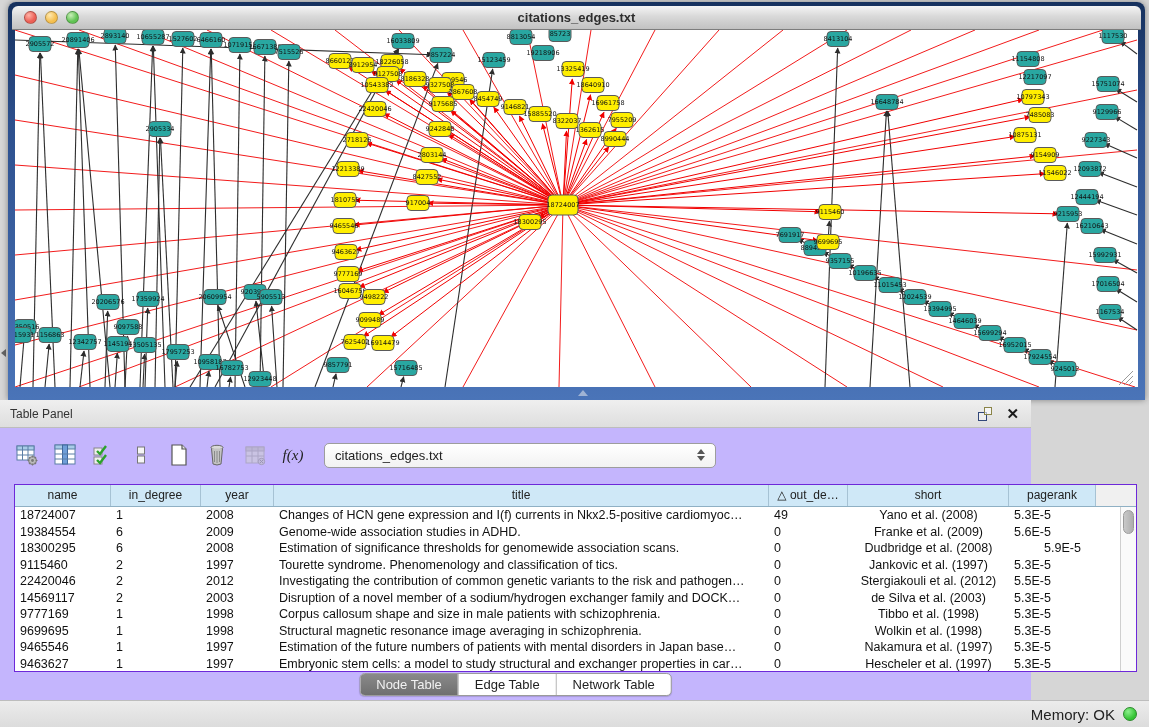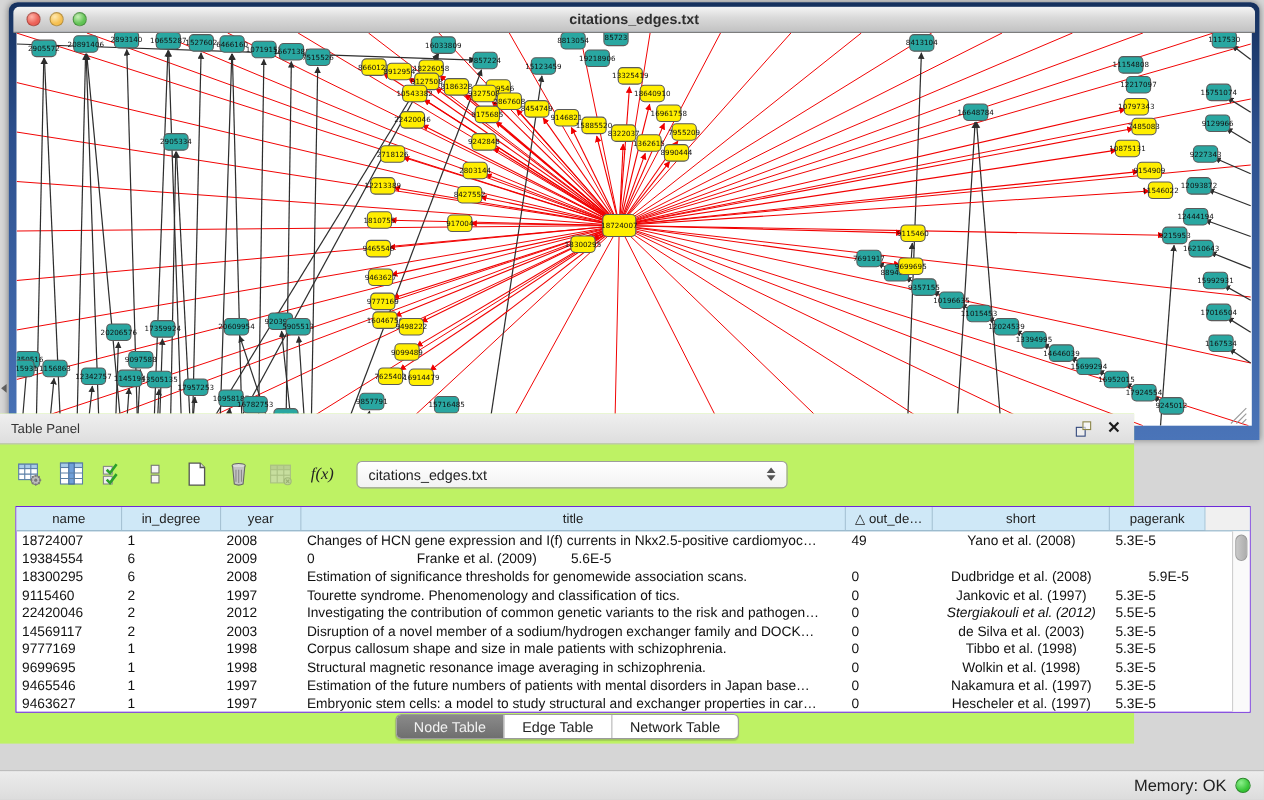--- a/index.html
+++ b/index.html
@@ -24,21 +24,21 @@
   .net-canvas { position:absolute; left:7px; top:28px; width:1123px; height:357px; background:#ffffff; overflow:hidden; }
   .net-canvas svg { position:absolute; inset:0; }
   .splitter-nub { position:absolute; left:570px; top:388px; width:0; height:0;
     border-left:5px solid transparent; border-right:5px solid transparent; border-bottom:6px solid #9fb3d4; }
 
   
   .strip-arrow { position:absolute; left:1px; top:349px; width:0; height:0;
     border-top:4px solid transparent; border-bottom:4px solid transparent; border-right:5px solid #666; }
 
   
-  .table-panel { position:absolute; left:0; top:376px; width:1031px; height:300px; background:#bef264; }
+  .table-panel { position:absolute; left:0; top:400px; width:1031px; height:300px; background:#c4b5fd; }
   .panel-header { position:absolute; left:0; top:0; width:100%; height:28px;
     background:linear-gradient(180deg,#efefef,#dedede); border-bottom:1px solid #bdbdbd;
     display:flex; align-items:center; }
   .panel-title { margin-left:10px; font-size:12px; color:#333; }
   .panel-header-icons { margin-left:auto; margin-right:12px; display:flex; align-items:center; gap:14px; }
   .float-icon { width:14px; height:14px; position:relative; cursor:pointer; }
   .float-icon .sq1 { position:absolute; left:0; bottom:0; width:9px; height:9px; border:1px solid #31477a; background:#eee; }
   .float-icon .sq2 { position:absolute; right:0; top:0; width:8px; height:8px; border:1px solid #8a8448; background:rgba(255,255,255,.6); }
   .close-icon { font-size:15px; font-weight:bold; color:#1a1a1a; cursor:pointer; line-height:1; }
 
@@ -795,20 +795,21 @@
             <div class="td" style="width: 73px;">2008</div>
             <div class="td" style="width: 495px;">Changes of HCN gene expression and I(f) currents in Nkx2.5-positive cardiomyoc…</div>
             <div class="td" style="width: 79px;">49</div>
             <div class="td center" style="width: 161px;">Yano et al. (2008)</div>
             <div class="td" style="width: 87px;">5.3E-5</div>
           </div>
           <div class="tr">
             <div class="td" style="width: 96px;">19384554</div>
             <div class="td" style="width: 90px;">6</div>
             <div class="td" style="width: 73px;">2009</div>
+            <div class="td" style="width: 495px;">Genome-wide association studies in ADHD.</div>
             <div class="td" style="width: 79px;">0</div>
             <div class="td center" style="width: 161px;">Franke et al. (2009)</div>
             <div class="td" style="width: 87px;">5.6E-5</div>
           </div>
           <div class="tr">
             <div class="td" style="width: 96px;">18300295</div>
             <div class="td" style="width: 90px;">6</div>
             <div class="td" style="width: 73px;">2008</div>
             <div class="td" style="width: 495px;">Estimation of significance thresholds for genomewide association scans.</div>
             <div class="td" style="width: 79px;">0</div>
@@ -823,21 +824,21 @@
             <div class="td" style="width: 79px;">0</div>
             <div class="td center" style="width: 161px;">Jankovic et al. (1997)</div>
             <div class="td" style="width: 87px;">5.3E-5</div>
           </div>
           <div class="tr">
             <div class="td" style="width: 96px;">22420046</div>
             <div class="td" style="width: 90px;">2</div>
             <div class="td" style="width: 73px;">2012</div>
             <div class="td" style="width: 495px;">Investigating the contribution of common genetic variants to the risk and pathogen…</div>
             <div class="td" style="width: 79px;">0</div>
-            <div class="td center" style="width: 161px; font-style: italic;">Stergiakouli et al. (2012)</div>
+            <div class="td center" style="width: 161px;">Stergiakouli et al. (2012)</div>
             <div class="td" style="width: 87px;">5.5E-5</div>
           </div>
           <div class="tr">
             <div class="td" style="width: 96px;">14569117</div>
             <div class="td" style="width: 90px;">2</div>
             <div class="td" style="width: 73px;">2003</div>
             <div class="td" style="width: 495px;">Disruption of a novel member of a sodium/hydrogen exchanger family and DOCK…</div>
             <div class="td" style="width: 79px;">0</div>
             <div class="td center" style="width: 161px;">de Silva et al. (2003)</div>
             <div class="td" style="width: 87px;">5.3E-5</div>

